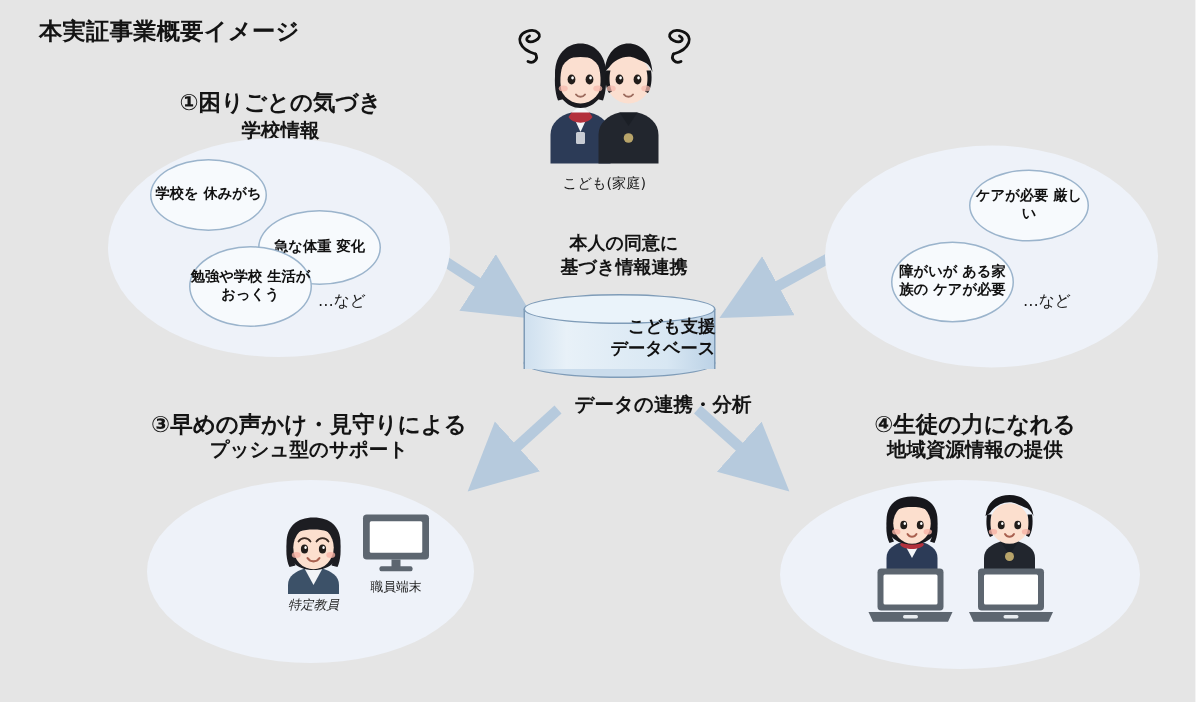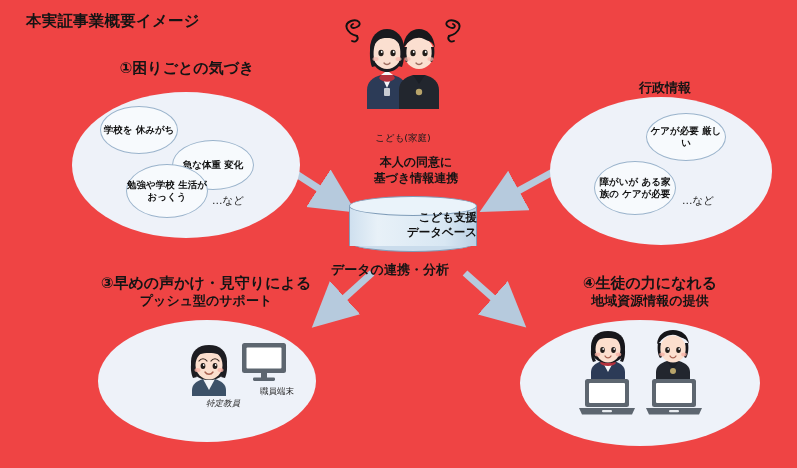--- a/index.html
+++ b/index.html
@@ -4,21 +4,21 @@
 <style>
   html, body {
     margin: 0;
     padding: 0;
     background: #ffffff;
   }
   #stage {
     position: relative;
     width: 797px;
     height: 468px;
-    background: #ef4444;
+    background: #e5e5e5;
     overflow: hidden;
     font-family: "DejaVu Sans", "Liberation Sans", sans-serif;
     color: #1a1a1a;
   }
   .abs { position: absolute; }
 
   
   #page-title {
     left: 26px; top: 11px;
     font-size: 15.5px;
@@ -120,39 +120,38 @@
     text-align: center;
     font-size: 12px;
     font-weight: bold;
     line-height: 1.3;
     color: #141414;
     white-space: pre-line;
   }
   #analysis-text {
     left: 331px; top: 261px;
     width: 170px;
-    text-align: left;
+    text-align: right;
     font-size: 13px;
     font-weight: bold;
     color: #141414;
     white-space: nowrap;
   }
 
   
   .people-caption {
     font-size: 9.5px;
     color: #1b1b1b;
     text-align: center;
     white-space: nowrap;
-    margin-top: 16px;
   }
   .icon-caption {
     font-size: 8.5px;
     color: #1b1b1b;
-    text-align: right;
+    text-align: center;
     white-space: nowrap;
   }
 </style>
 </head>
 <body>
 
 <div id="stage">
 
   <div class="abs" id="page-title">本実証事業概要イメージ</div>
 
@@ -215,33 +214,33 @@
       <ellipse cx="76.7" cy="37.9" rx="0.9" ry="1.1" fill="#fff"></ellipse>
       <ellipse cx="88.7" cy="37.9" rx="0.9" ry="1.1" fill="#fff"></ellipse>
       <ellipse cx="70.5" cy="45" rx="3" ry="2" fill="#f7b9ad" opacity="0.75"></ellipse>
       <ellipse cx="93.5" cy="45" rx="3" ry="2" fill="#f7b9ad" opacity="0.75"></ellipse>
       <path d="M79,49 C80.5,51 83.5,51 85,49" fill="none" stroke="#9c6b5e" stroke-width="1.3" stroke-linecap="round"></path>
     </g>
   </svg>
   <div class="abs people-caption" style="left:337px; top:116px; width:132px;">こども(家庭)</div>
 
   <div class="abs cluster-head head-num" style="left:92px; top:59px; width:190px;">①困りごとの気づき</div>
+  <div class="abs cluster-head head-sub" style="left:92px; top:80px; width:190px;">学校情報</div>
 
   <div class="abs big-ellipse" style="left:72px; top:92px; width:228px; height:146px;"></div>
 
   <div class="abs bubble" style="left:100px; top:106px; width:78px; height:48px;">学校を
 休みがち</div>
   <div class="abs bubble" style="left:172px; top:140px; width:82px; height:50px;">急な体重
 変化</div>
   <div class="abs bubble" style="left:126px; top:164px; width:82px; height:54px;">勉強や学校
 生活が
 おっくう</div>
   <div class="abs etc" style="left:212px; top:194px;">…など</div>
 
-  <div class="abs cluster-head head-sub" style="left:565px; top:80px; width:200px;">行政情報</div>
 
   <div class="abs big-ellipse" style="left:550px; top:97px; width:222px; height:148px;"></div>
 
   <div class="abs bubble" style="left:646px; top:113px; width:80px; height:48px;">ケアが必要
 厳しい</div>
   <div class="abs bubble" style="left:594px; top:161px; width:82px; height:54px;">障がいが
 ある家族の
 ケアが必要</div>
   <div class="abs etc" style="left:682px; top:194px;">…など</div>
 

